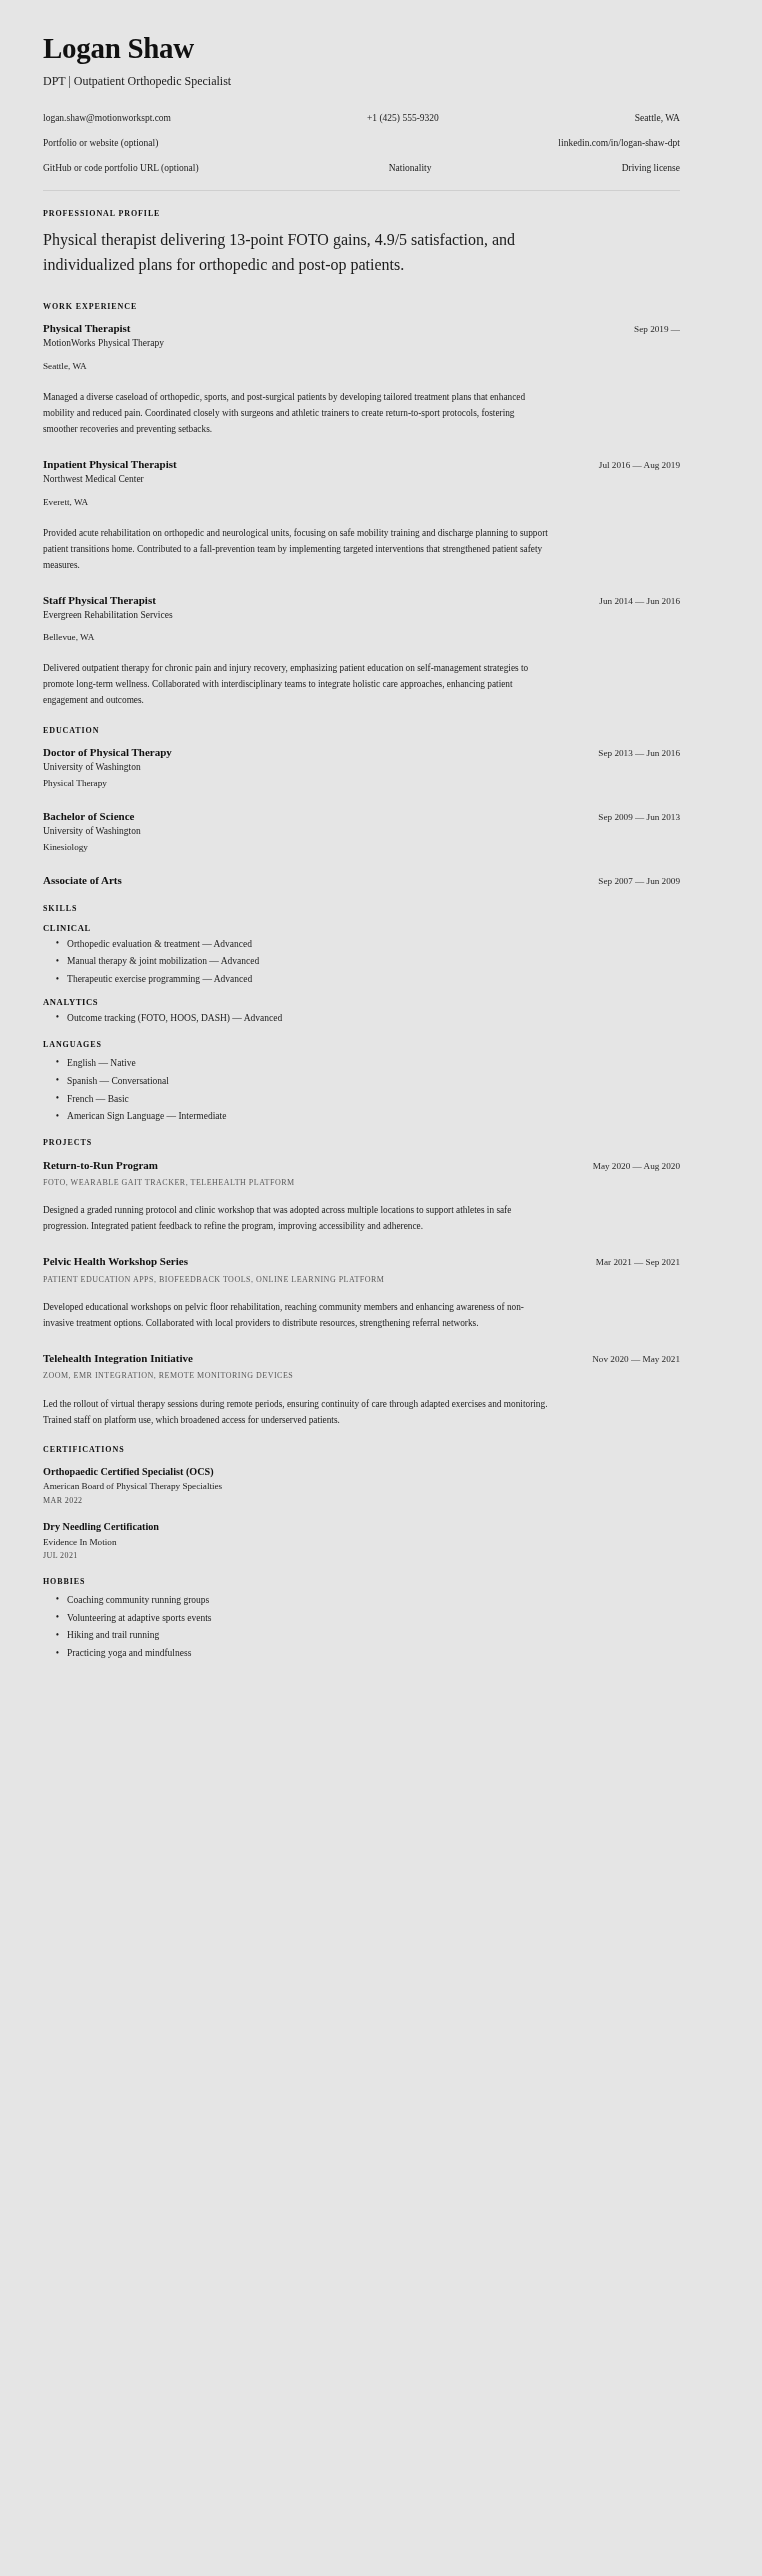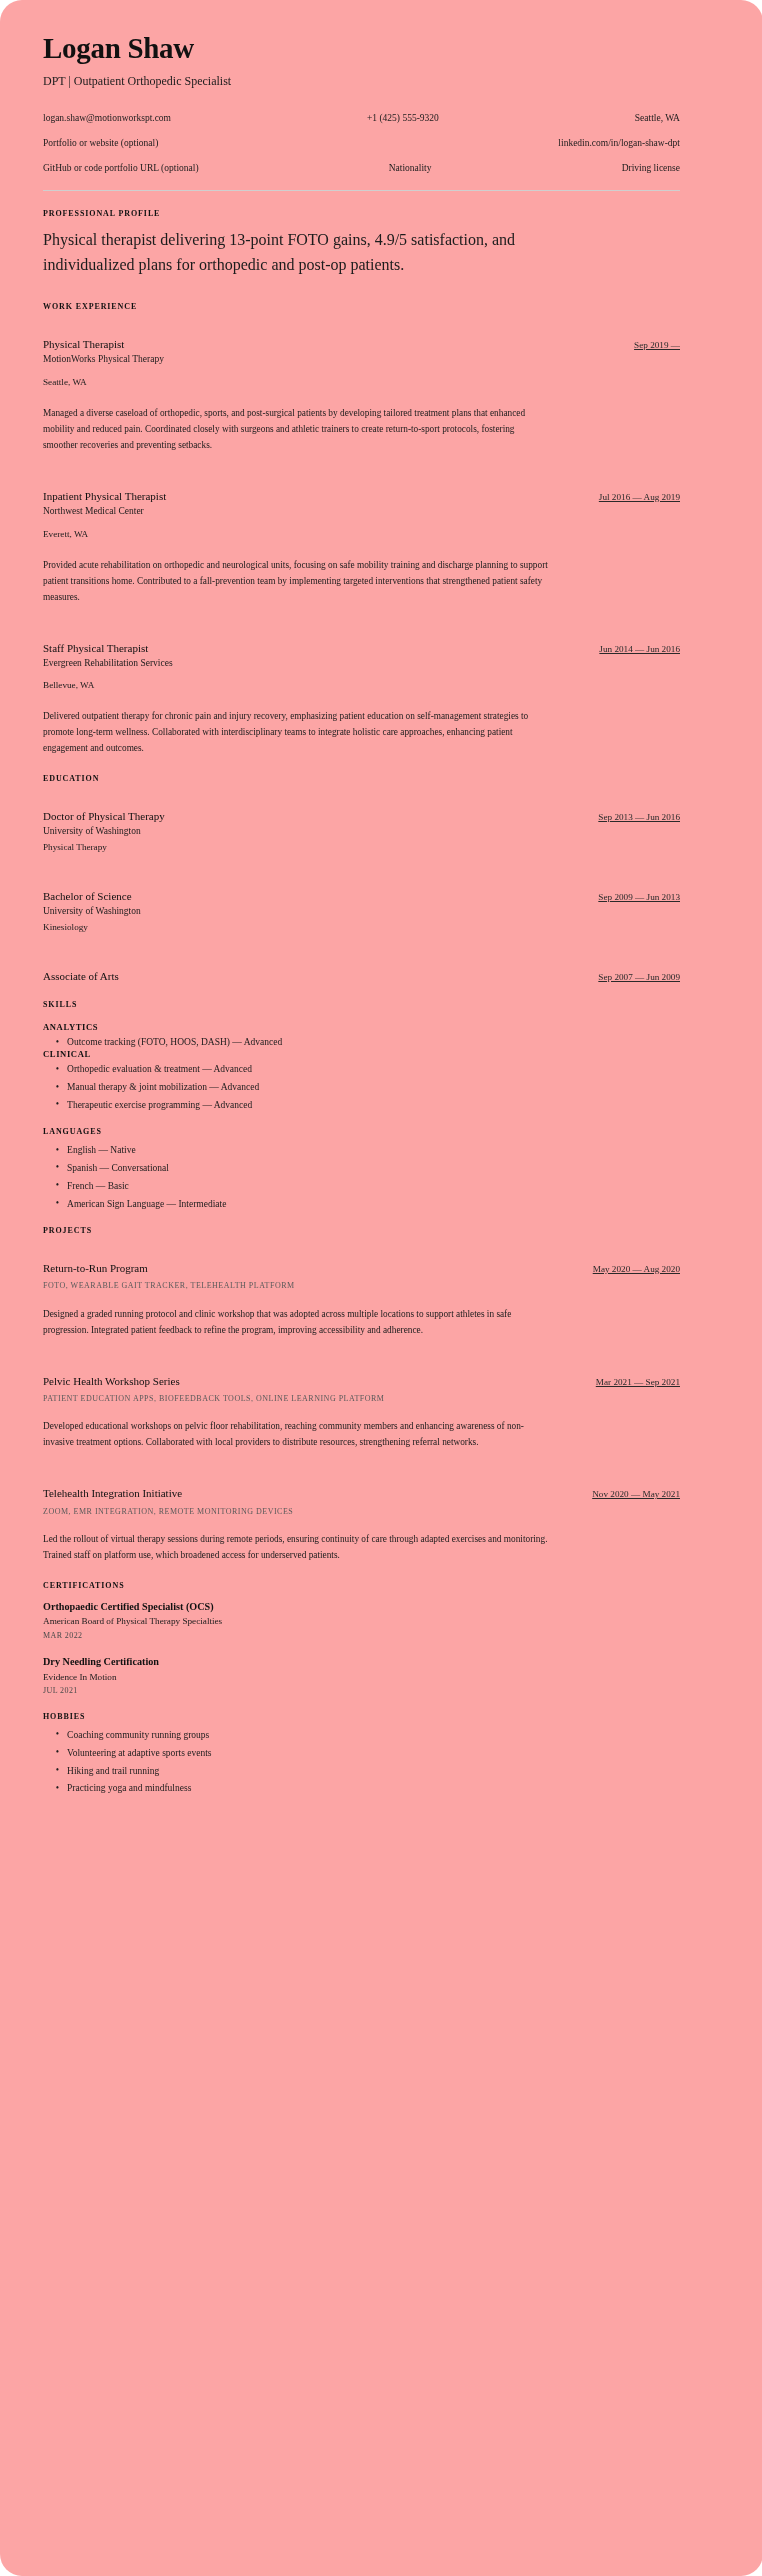--- a/index.html
+++ b/index.html
@@ -12,22 +12,21 @@
     min-height: 2576px;
     font-family: "Liberation Serif", "DejaVu Serif", serif;
     color: #1a1a1a;
     -webkit-font-smoothing: antialiased;
   }
   .page {
     width: 763px;
     min-height: 2576px;
     box-sizing: border-box;
     padding: 33px 83px 25.4px 43px;
-    background: #fca5a5;
-    border-radius: 22px;
+    background: #e5e5e5;
   }
 
   
   .name {
     font-size: 29px;
     font-weight: bold;
     letter-spacing: -0.3px;
     line-height: 1.08;
     margin: 0 0 9px 0;
     color: #111111;
@@ -82,32 +81,30 @@
   .entry { margin-bottom: 19px; }
   .entry:last-child { margin-bottom: 9px; }
   .entry-head {
     display: flex;
     justify-content: space-between;
     align-items: baseline;
     gap: 12.7px;
   }
   .entry-title {
     font-size: 11px;
-    font-weight: normal;
+    font-weight: bold;
     color: #111111;
     line-height: 1.3;
-    margin-top: 16px;
   }
   .entry-date {
     font-size: 9.2px;
     color: #2a2a2a;
     white-space: nowrap;
     text-align: right;
     flex: 0 0 auto;
-    text-decoration: underline;
   }
   .entry-sub {
     font-size: 9.5px;
     line-height: 1.45;
     color: #1c1c1c;
     margin-top: 1.9px;
   }
   .entry-meta {
     font-size: 9.2px;
     line-height: 1.45;
@@ -279,32 +276,32 @@
         <div class="entry-title">Associate of Arts</div>
         <div class="entry-date">Sep 2007 — Jun 2009</div>
       </div>
     </div>
   </section>
 
   <section class="section">
     <div class="section-title">SKILLS</div>
 
     <div>
-      <div class="subsection-title">ANALYTICS</div>
-      <ul class="bullets">
-        <li>Outcome tracking (FOTO, HOOS, DASH) — Advanced</li>
-      </ul>
-    </div>
-
-    <div>
       <div class="subsection-title first">CLINICAL</div>
       <ul class="bullets">
         <li>Orthopedic evaluation &amp; treatment — Advanced</li>
         <li>Manual therapy &amp; joint mobilization — Advanced</li>
         <li>Therapeutic exercise programming — Advanced</li>
+      </ul>
+    </div>
+
+    <div>
+      <div class="subsection-title">ANALYTICS</div>
+      <ul class="bullets">
+        <li>Outcome tracking (FOTO, HOOS, DASH) — Advanced</li>
       </ul>
     </div>
   </section>
 
   <section class="section">
     <div class="section-title">LANGUAGES</div>
     <ul class="bullets">
       <li>English — Native</li>
       <li>Spanish — Conversational</li>
       <li>French — Basic</li>

